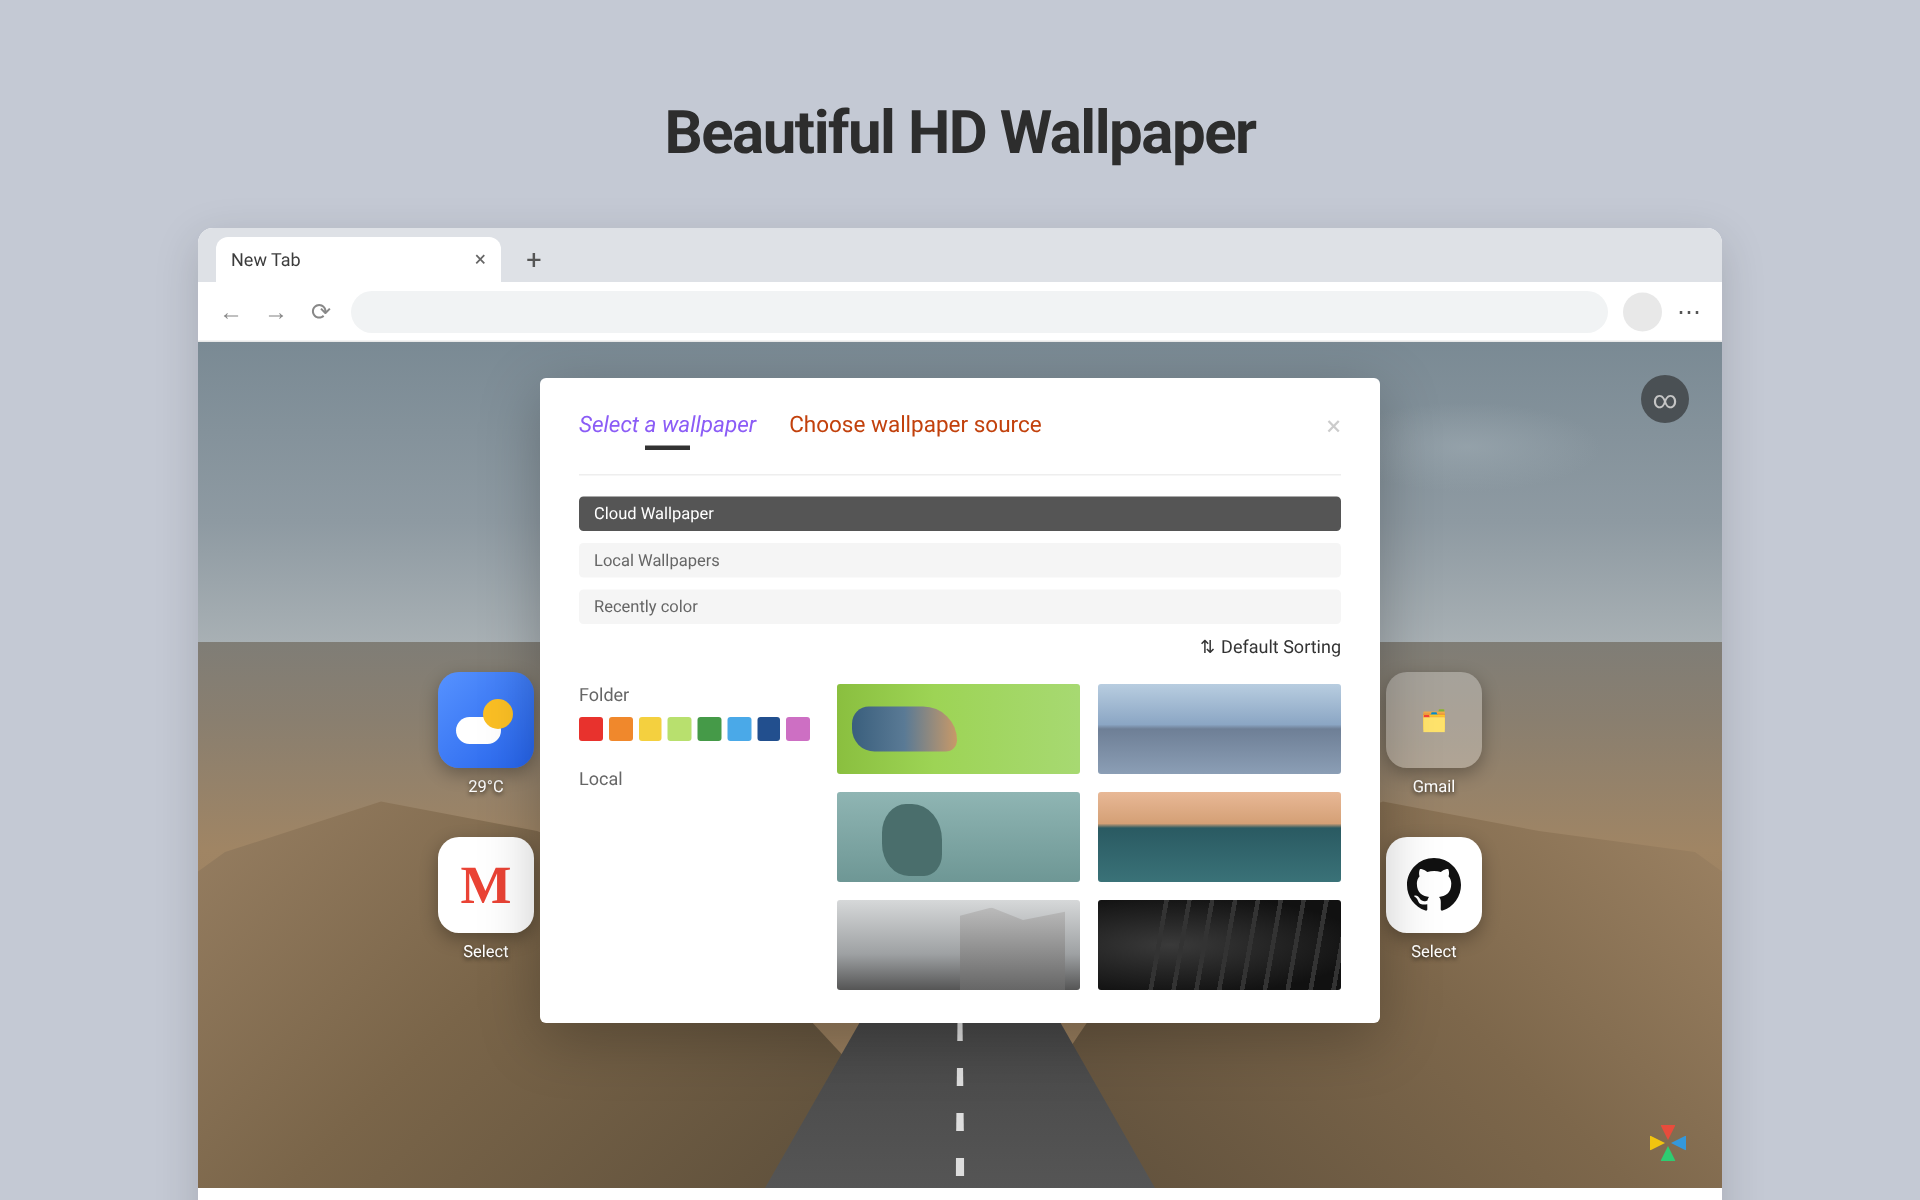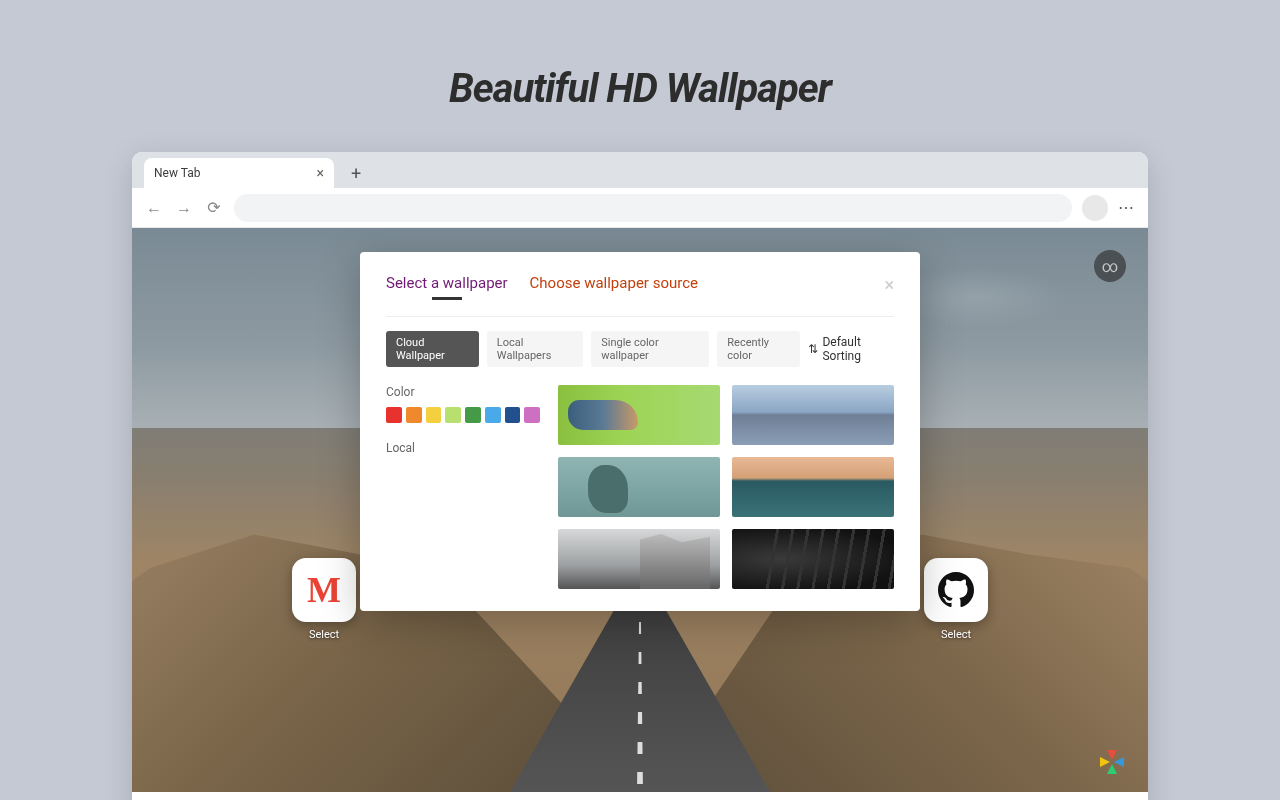--- a/index.html
+++ b/index.html
@@ -1,17 +1,17 @@
 <!DOCTYPE html>
 <html><head>
 <meta charset="utf-8">
 <style>
 * { margin:0; padding:0; box-sizing:border-box; }
 body { font-family: -apple-system, "Segoe UI", Roboto, Arial, sans-serif; background:#c4c9d4; width:1280px; height:800px; overflow:hidden; }
-.hero-title { text-align:center; font-size:40px; font-weight:700; color:#2d2d2d; padding-top:65px; letter-spacing:-1px;font-style:italic; }
+.hero-title { text-align:center; font-size:40px; font-weight:700; color:#2d2d2d; padding-top:65px; letter-spacing:-1px; }
 .browser-window { width:1016px; margin:40px auto 12px; background:#fff; border-radius:10px 10px 0 0; box-shadow:0 8px 30px rgba(0,0,0,.15); overflow:hidden; position:relative; height:800px; }
 .tab-strip { background:#dee1e6; height:36px; display:flex; align-items:flex-end; padding-left:12px; }
 .tab { background:#fff; height:30px; width:190px; border-radius:8px 8px 0 0; display:flex; align-items:center; padding:0 10px; font-size:12px; color:#3c3c3c; position:relative; }
 .tab-close { margin-left:auto; color:#666; cursor:pointer; font-size:14px; }
 .new-tab-btn { width:24px; height:24px; display:flex; align-items:center; justify-content:center; color:#555; margin-left:10px; margin-bottom:3px; cursor:pointer; font-size:18px; }
 .toolbar { background:#fff; height:40px; display:flex; align-items:center; padding:0 12px; gap:10px; border-bottom:1px solid #e8e8e8; }
 .nav-btn { color:#888; font-size:16px; cursor:pointer; width:20px; text-align:center; }
 .address-bar { flex:1; background:#f1f3f4; border-radius:18px; height:28px; }
 .profile-circle { width:26px; height:26px; background:#e8e8e8; border-radius:50%; }
 .menu-dots { color:#555; font-size:16px; letter-spacing:2px; }
@@ -31,24 +31,24 @@
 .row2 { top:330px; }
 .weather { background:linear-gradient(135deg,#5692ff,#2563eb); position:relative; }
 .weather::after { content:""; position:absolute; width:20px; height:20px; background:#fbbf24; border-radius:50%; top:18px; right:14px; }
 .weather::before { content:""; position:absolute; width:30px; height:18px; background:#fff; border-radius:20px; bottom:16px; left:12px; }
 .folder { background:rgba(255,255,255,.28); }
 .gmail { background:#fff; color:#ea4335; font-weight:700; font-family:serif; font-size:36px; }
 .github { background:#fff; color:#111; font-size:36px; }
 .modal { position:absolute; top:24px; left:50%; transform:translateX(-50%); width:560px; background:#fff; border-radius:4px; box-shadow:0 10px 40px rgba(0,0,0,.25); padding:22px 26px; }
 .modal-header { display:flex; gap:22px; align-items:center; position:relative; padding-bottom:18px; }
 .modal-tab { font-size:15px; color:#c2410c; cursor:pointer; padding-bottom:6px; position:relative; }
-.modal-tab.active { color:#701a75; }
+.modal-tab.active { color:#8b5cf6;font-style:italic; }
 .modal-tab.active::after { content:""; position:absolute; bottom:-2px; left:50%; transform:translateX(-50%); width:30px; height:3px; background:#333; }
 .modal-close { position:absolute; right:0; top:0; color:#ccc; font-size:18px; cursor:pointer; }
-.source-row { display:flex; gap:8px; border-top:1px solid #eee; padding-top:14px; }
+.source-row { display:flex; gap:8px; border-top:1px solid #eee; padding-top:14px;flex-direction:column; }
 .src-pill { background:#f5f5f5; color:#666; font-size:11px; padding:5px 10px; border-radius:3px; cursor:pointer; }
 .src-pill.active { background:#555; color:#fff; }
 .sort-label { margin-left:auto; font-size:12px; color:#333; display:flex; align-items:center; gap:4px; }
 .modal-body { display:flex; gap:18px; margin-top:18px; }
 .sidebar { width:154px; flex-shrink:0; }
 .side-heading { font-size:12px; color:#666; margin-bottom:8px; }
 .color-row { display:flex; gap:4px; margin-bottom:18px; }
 .swatch { width:16px; height:16px; border-radius:2px; cursor:pointer; }
 .label-wrap { display:flex; flex-wrap:wrap; gap:6px; }
 .lbl { background:#f4f4f4; color:#555; font-size:11px; padding:4px 8px; border-radius:3px; cursor:pointer; }
@@ -94,20 +94,24 @@
     <div class="mountain">
       <div class="mtn-left"></div>
       <div class="mtn-right"></div>
       <div class="road"></div>
       <div class="road-line"></div>
     </div>
 
     <div class="infinity-btn">∞</div>
 
     <div class="desktop-icons">
+      <div class="di">
+        <div class="di-square weather"></div>
+        <div class="di-label">29°C</div>
+      </div>
       <div style="width:64px"></div>
         <div style="width:64px"></div>
         <div style="width:64px"></div>
       <div class="di">
         <div class="di-square folder">
           <span style="font-size:14px">🗂️</span>
         </div>
         <div class="di-label">Gmail</div>
       </div>
     </div>
@@ -132,30 +136,29 @@
 
     <div class="modal">
       <div class="modal-header">
         <div class="modal-tab active">Select a wallpaper</div>
         <div class="modal-tab">Choose wallpaper source</div>
         <div class="modal-close">×</div>
       </div>
       <div class="source-row">
         <div class="src-pill active">Cloud Wallpaper</div>
         <div class="src-pill">Local Wallpapers</div>
-        <div class="src-pill">Single color wallpaper</div>
         <div class="src-pill">Recently color</div>
         <div class="sort-label">
           <span>⇅</span>
           <span>Default Sorting</span>
         </div>
       </div>
       <div class="modal-body">
         <div class="sidebar">
-          <div class="side-heading">Color</div>
+          <div class="side-heading">Folder</div>
           <div class="color-row">
             <div class="swatch" style="background:#e8322d"></div>
             <div class="swatch" style="background:#f0882c"></div>
             <div class="swatch" style="background:#f4d03f"></div>
             <div class="swatch" style="background:#b8e06e"></div>
             <div class="swatch" style="background:#459a48"></div>
             <div class="swatch" style="background:#4aa9e8"></div>
             <div class="swatch" style="background:#224f8e"></div>
             <div class="swatch" style="background:#cd6fc3"></div>
           </div>

